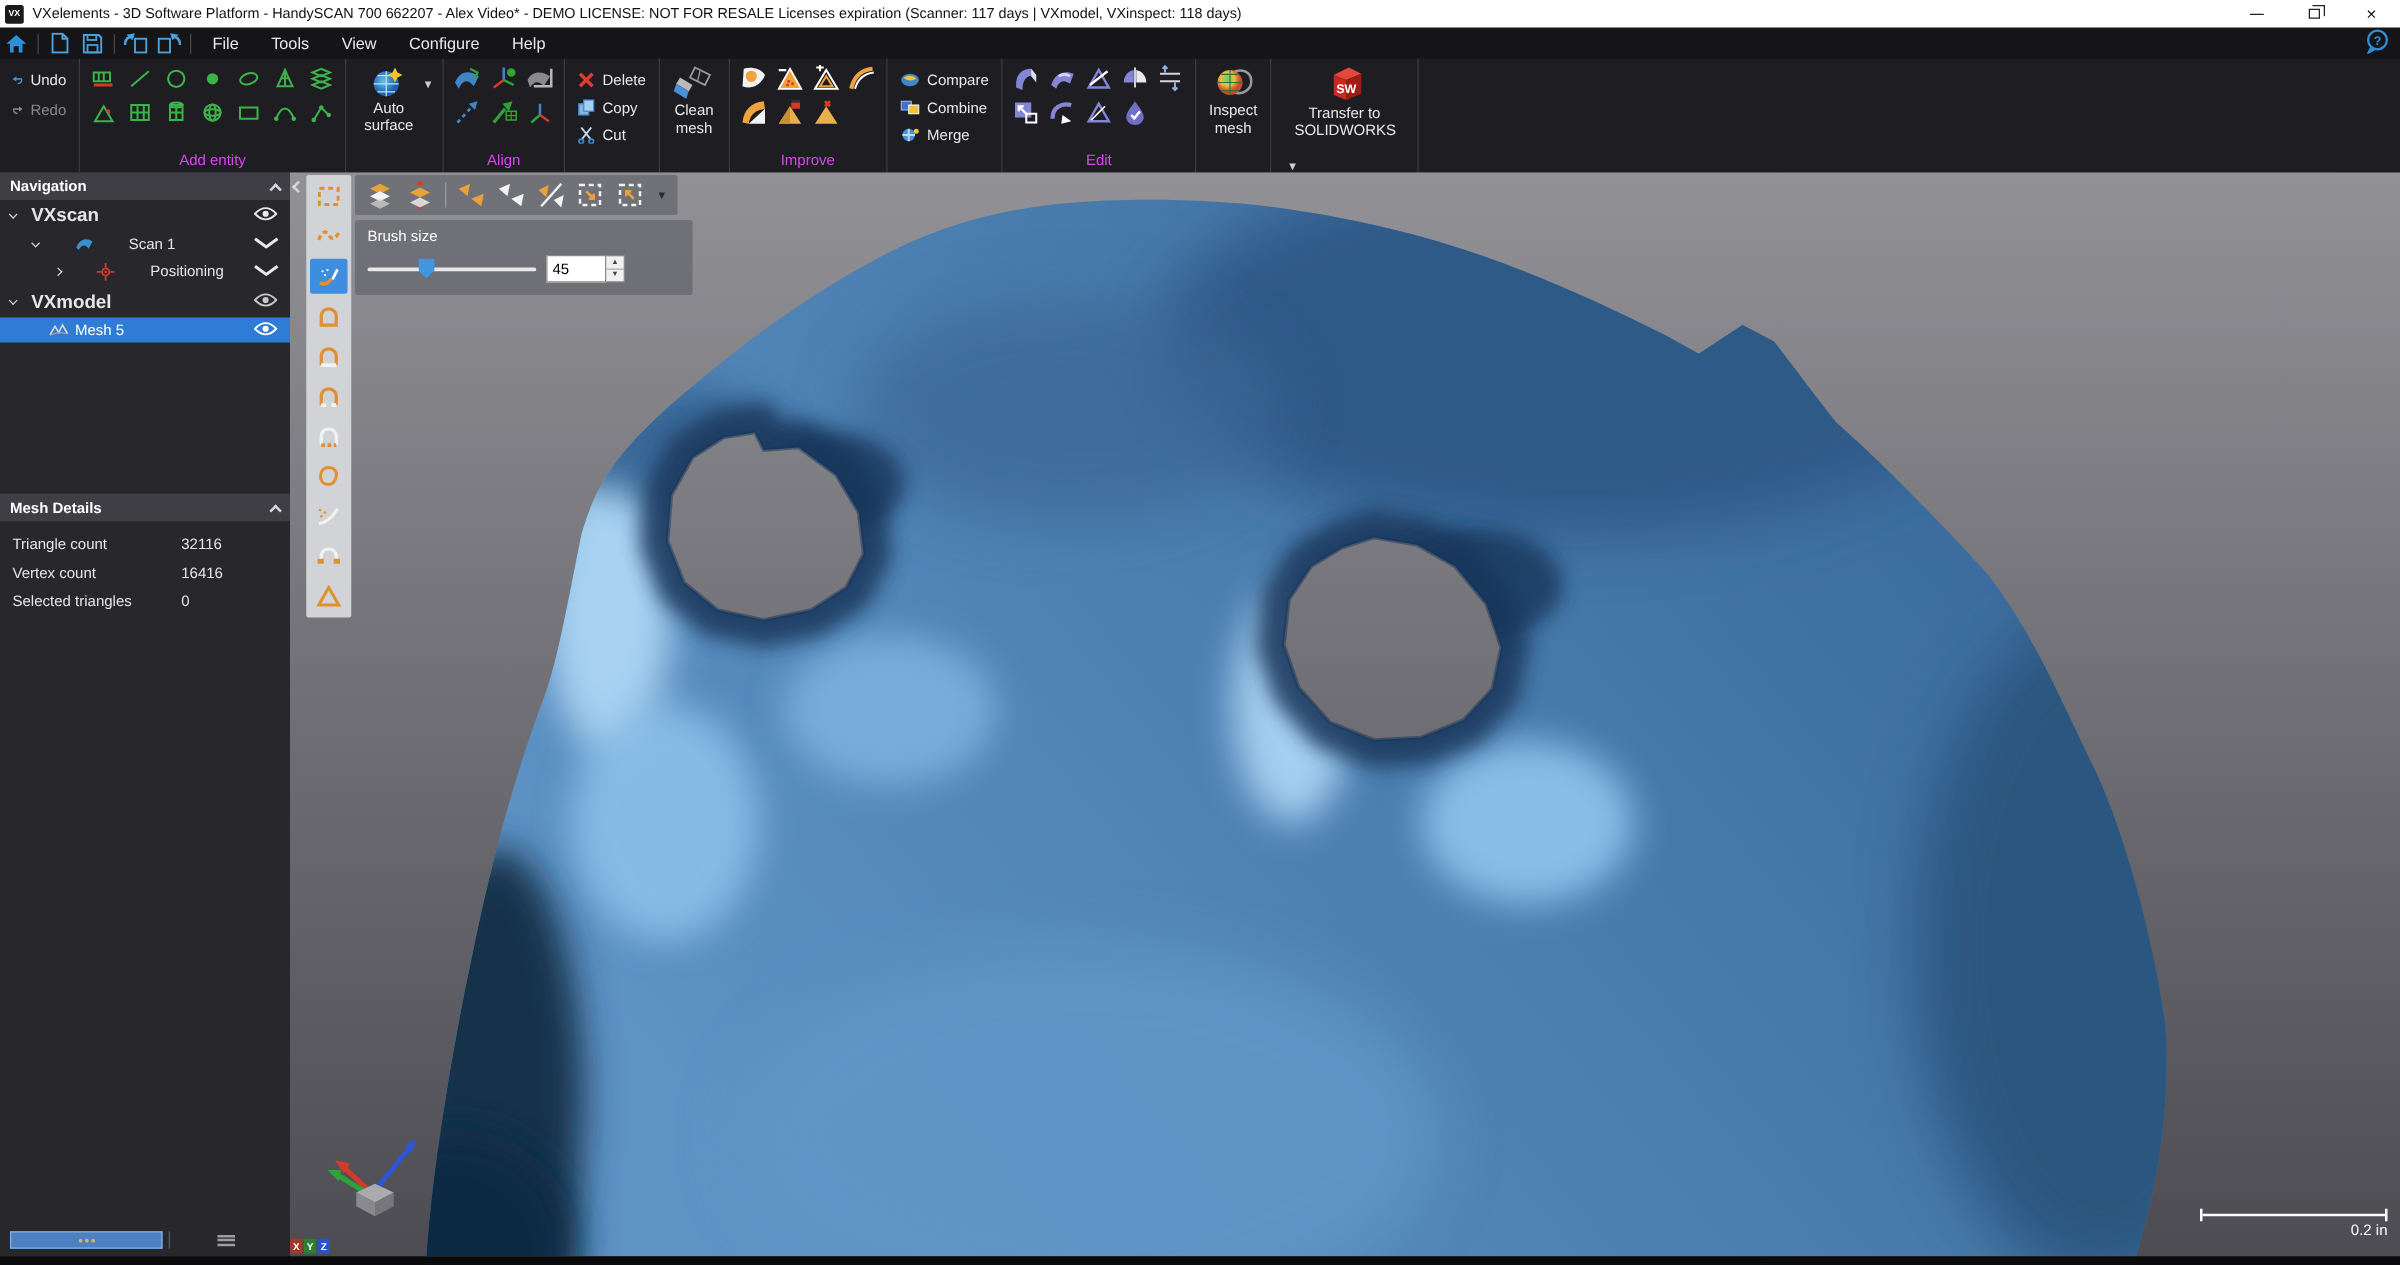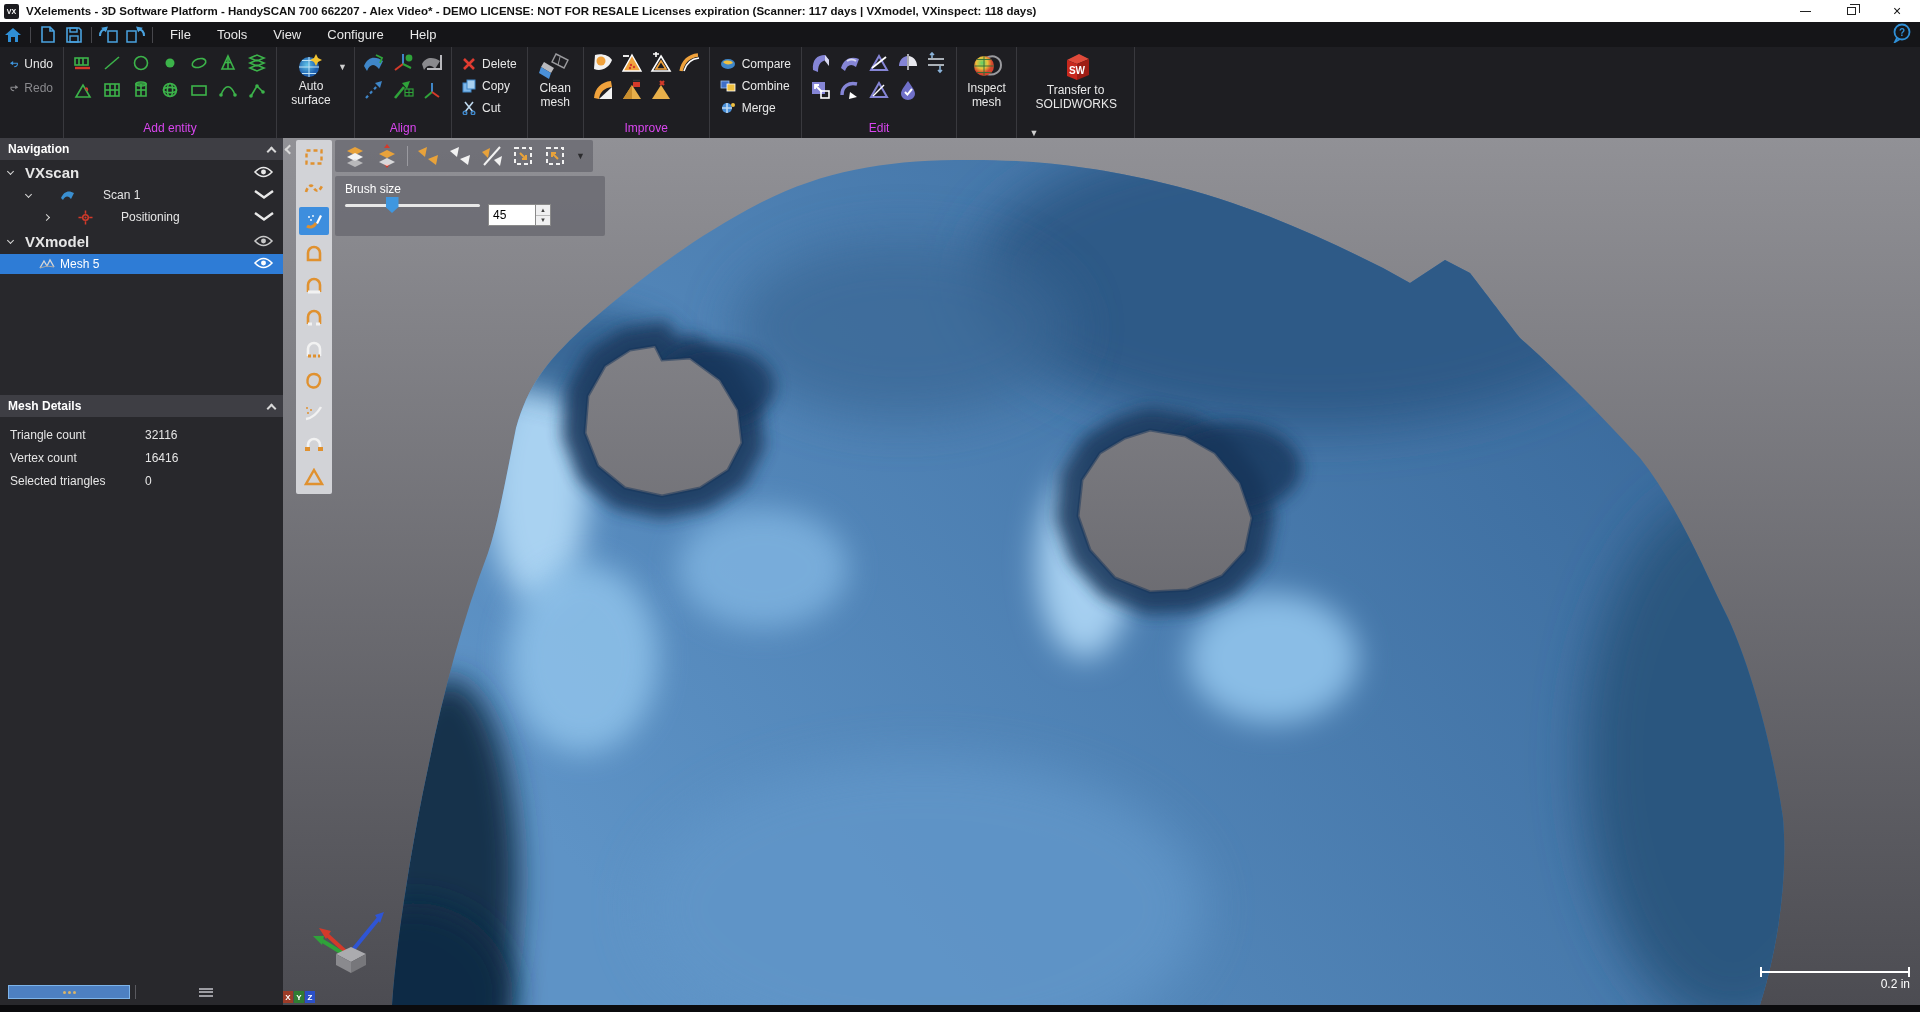--- a/index.html
+++ b/index.html
@@ -4,21 +4,21 @@
 <style>
   * { margin:0; padding:0; box-sizing:border-box; }
   html,body { width:1920px; height:1012px; overflow:hidden; background:#1a1a1d;
               font-family:"Liberation Sans", sans-serif; }
 
   
   .titlebar { height:22px; background:#ffffff; color:#111; display:flex; align-items:center;
               font-size:11.5px; padding-left:4px; position:relative; }
   .vx-logo { width:15px; height:15px; background:#1b1b1f; color:#fff; font-size:7px; font-weight:bold;
              display:flex; align-items:center; justify-content:center; border-radius:2px; margin-right:7px; }
-  .title-text { white-space:nowrap;font-weight:bold; }
+  .title-text { white-space:nowrap; }
   .win-btns { position:absolute; right:0; top:0; height:22px; display:flex; }
   .win-btn { width:46px; height:22px; display:flex; align-items:center; justify-content:center; }
   .glyph-min { width:11px; height:1px; background:#222; display:block; }
   .glyph-restore { width:9px; height:8px; border:1px solid #222; position:relative; background:#fff; }
   .glyph-restore:before { content:""; position:absolute; left:2px; top:-4px; width:9px; height:8px; border:1px solid #222; border-bottom:none; border-left:none; }
   .glyph-close { font-size:14px; color:#111; line-height:1; }
 
   
   .menubar { height:25px; background:#151518; display:flex; align-items:center; color:#e9e9e9; font-size:13px; }
   .mb-icons { display:flex; align-items:center; height:100%; }
@@ -35,21 +35,21 @@
   .icell { width:26px; height:26px; display:flex; align-items:center; justify-content:center; border-radius:2px; }
   .two-rows { display:flex; flex-direction:column; gap:1px; }
   .vbtn { display:flex; align-items:center; gap:6px; font-size:12px; height:22px; padding:0 4px; white-space:nowrap; }
   .bigbtn { display:flex; flex-direction:column; align-items:center; justify-content:flex-start; font-size:12px;
             text-align:center; line-height:1.15; padding:2px 4px; }
   .drop-arrow { font-size:9px; color:#cfcfcf; }
   .undoredo { justify-content:flex-start; gap:2px; padding-top:6px; }
 
   
   .main { display:flex; height:867px; }
-  .sidebar { width:283px; background:#28282c; display:flex; flex-direction:column; position:relative; color:#e6e6e6; }
+  .sidebar { width:232px; background:#28282c; display:flex; flex-direction:column; position:relative; color:#e6e6e6; }
   .panel-header { height:22px; background:#3e3e44; display:flex; align-items:center; padding:0 8px;
                   font-size:12px; font-weight:bold; color:#fff; }
   .panel-header .chev { margin-left:auto; }
   .chev { width:7px; height:7px; border-right:2px solid #d8d8d8; border-bottom:2px solid #d8d8d8; display:inline-block; }
   .chev.up { transform:rotate(-135deg); margin-top:4px; }
   .chev.down { transform:rotate(45deg); margin-bottom:2px; }
   .chev.right { transform:rotate(-45deg); }
   .chev.left { transform:rotate(135deg); }
   .chev.small { width:5px; height:5px; border-width:1.5px; }
 
@@ -85,21 +85,21 @@
               display:flex; flex-direction:column; align-items:center; padding:3px 0; gap:4px; border-radius:2px; }
   .tool-btn { width:30px; height:28px; display:flex; align-items:center; justify-content:center; border-radius:2px; }
   .tool-btn.selected { background:#3d8ede; }
 
   .sel-strip { position:absolute; left:52px; top:2px; height:32px; z-index:5; background:rgba(104,104,112,0.78);
                display:flex; align-items:center; padding:0 8px; gap:8px; border-radius:2px; }
   .strip-sep { width:1px; height:20px; background:#9a9aa0; }
 
   .brush-panel { position:absolute; left:52px; top:38px; width:270px; height:60px; z-index:5;
                  background:rgba(104,104,112,0.78); border-radius:2px; color:#fff; font-size:12px; padding:6px 10px; }
-  .brush-row { display:flex; align-items:flex-start; margin-top:8px; gap:8px; }
+  .brush-row { display:flex; align-items:center; margin-top:8px; gap:8px; }
   .slider-track { position:relative; width:135px; height:3px; background:#e8e8e8; border-radius:2px; }
   .slider-thumb { position:absolute; left:30%; top:-7px; width:13px; height:16px; background:#3f97e0;
                   clip-path:polygon(0 0,100% 0,100% 62%,50% 100%,0 62%); }
   .num-wrap { display:flex; }
   .num-input { width:48px; height:22px; border:1px solid #8a8a8a; font-size:12px; padding:0 4px;
                font-family:"Liberation Sans",sans-serif; }
   .spinner { width:15px; height:22px; display:flex; flex-direction:column; border:1px solid #8a8a8a; border-left:none; }
   .spin { flex:1; background:#f0f0f1; display:flex; align-items:center; justify-content:center; font-size:6px; color:#444; }
   .spin + .spin { border-top:1px solid #bbb; }
 

